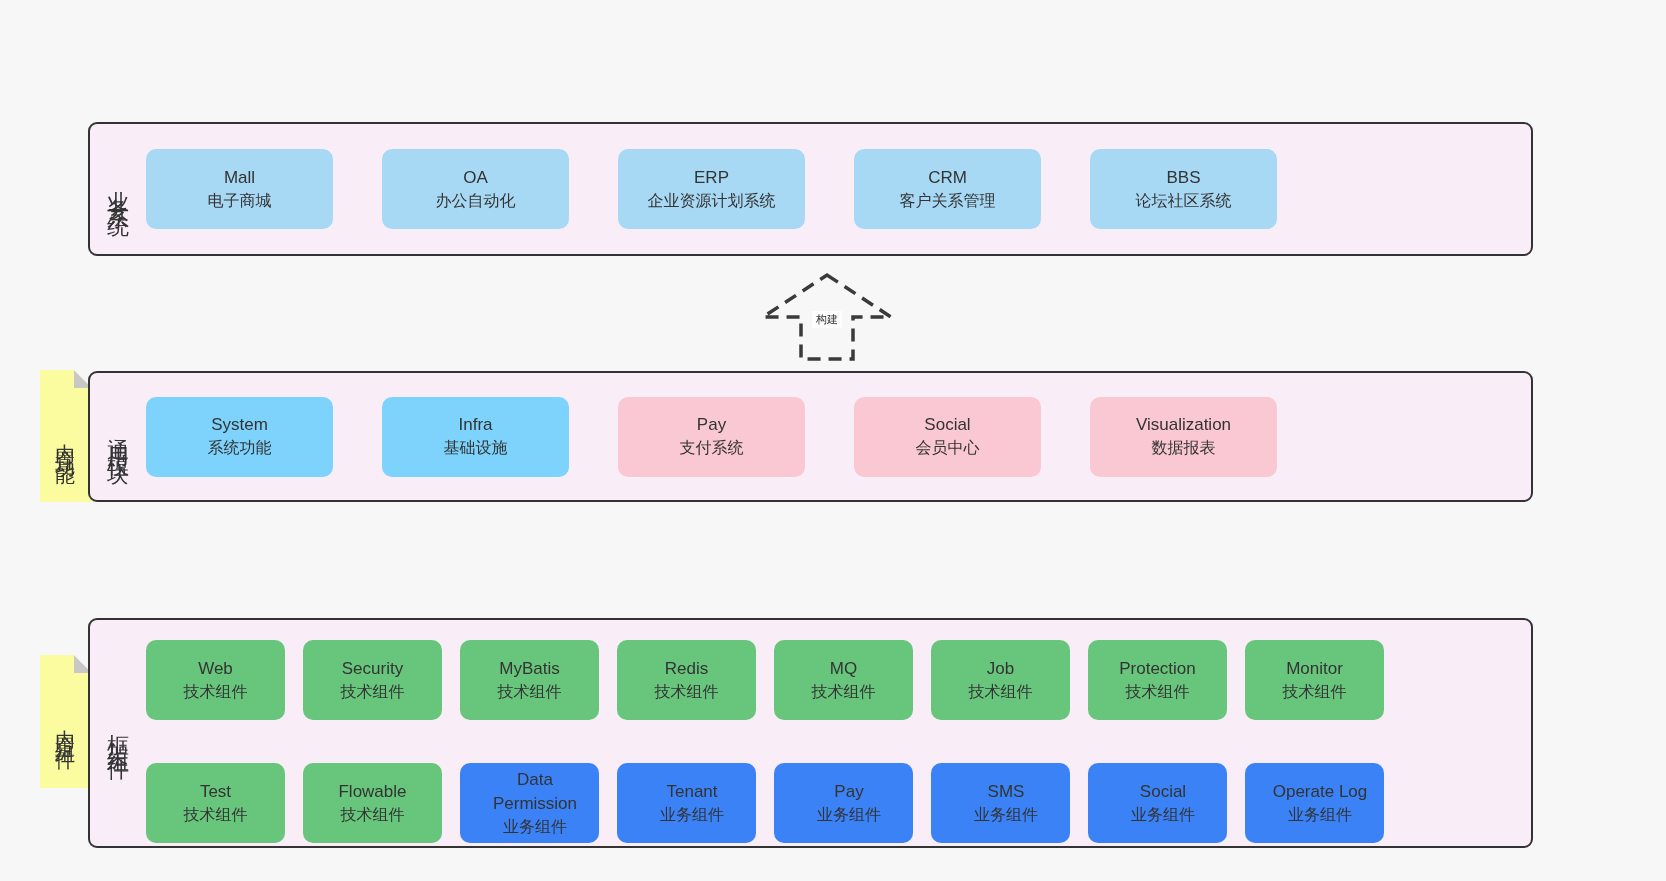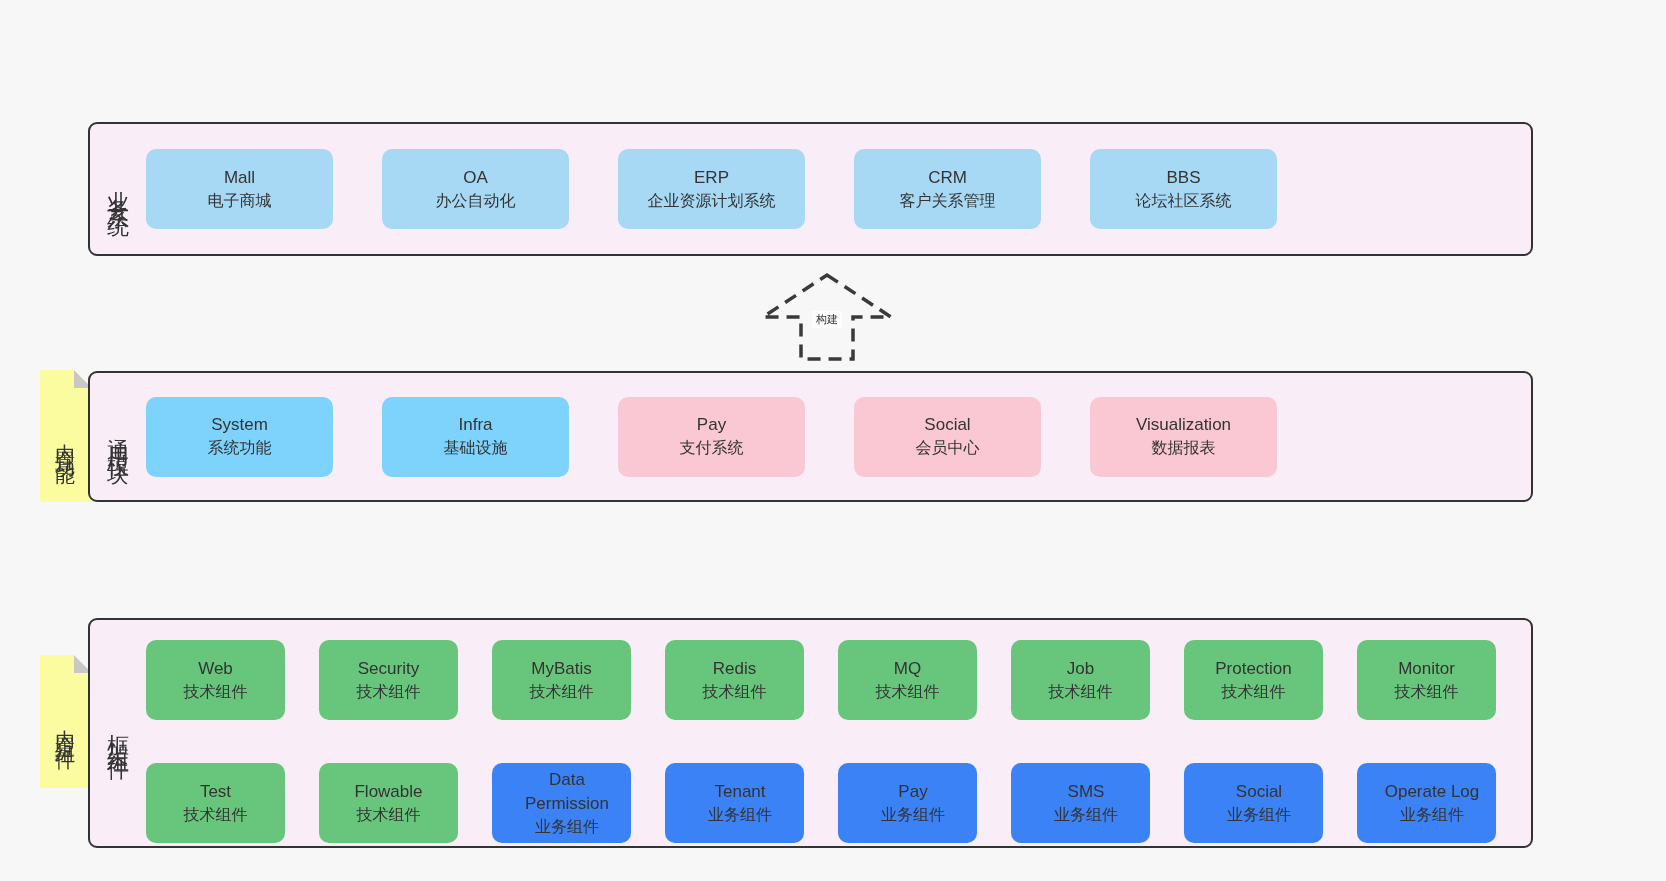--- a/index.html
+++ b/index.html
@@ -28,21 +28,21 @@
     display:flex; align-items:center; justify-content:center;
     writing-mode:vertical-rl; text-orientation:upright;
     font-size:22px; letter-spacing:8px; color:#333;
   }
 
   .row {
     position:absolute; left:56px;
     display:flex; align-items:center;
   }
   .row-6 { gap:49px; top:0; bottom:0; }
-  .row-8 { gap:34px; height:80px;align-items:flex-end; }
+  .row-8 { gap:18px; height:80px;align-items:flex-end; }
   #fw-row1 { top:20px; }
   #fw-row2 { top:143px; }
 
   
   .box {
     border-radius:10px;
     display:flex; flex-direction:column;
     align-items:center; justify-content:center;
     text-align:center;
     font-size:17px; line-height:1.42;

